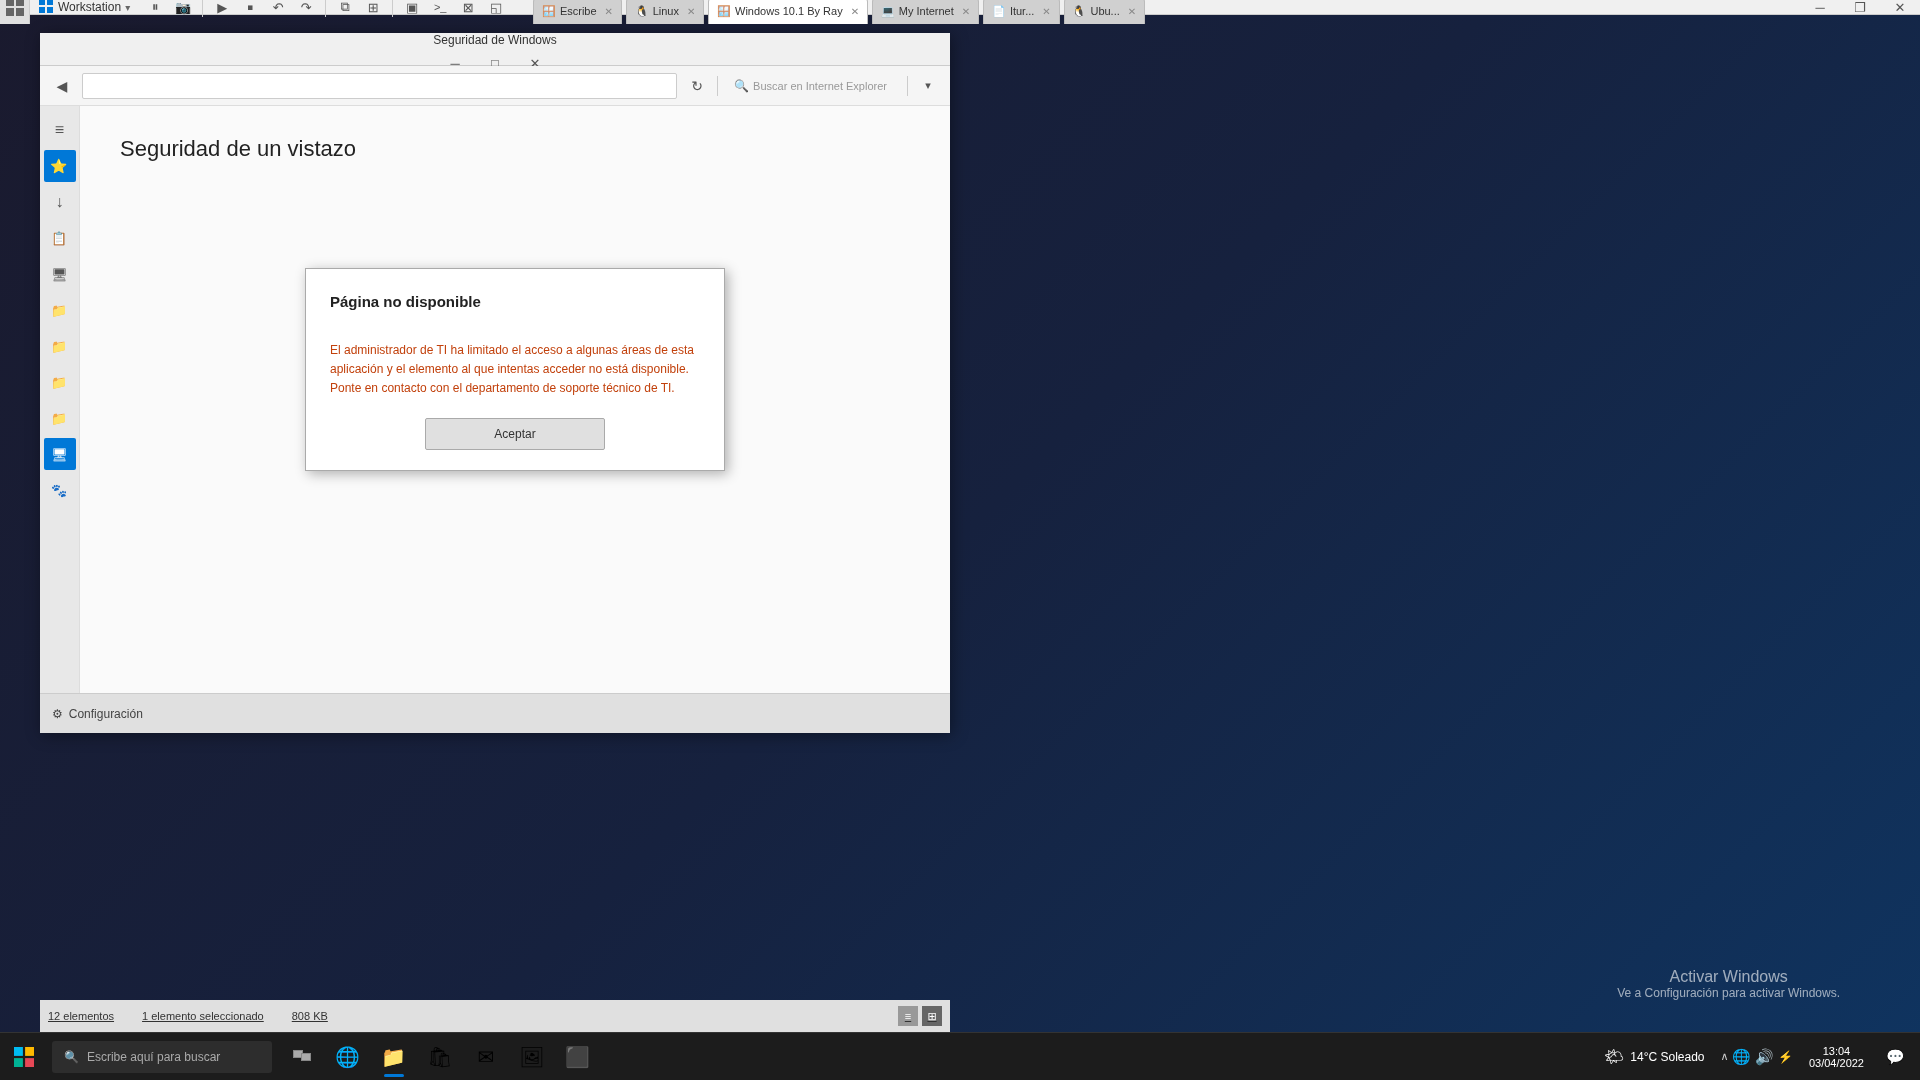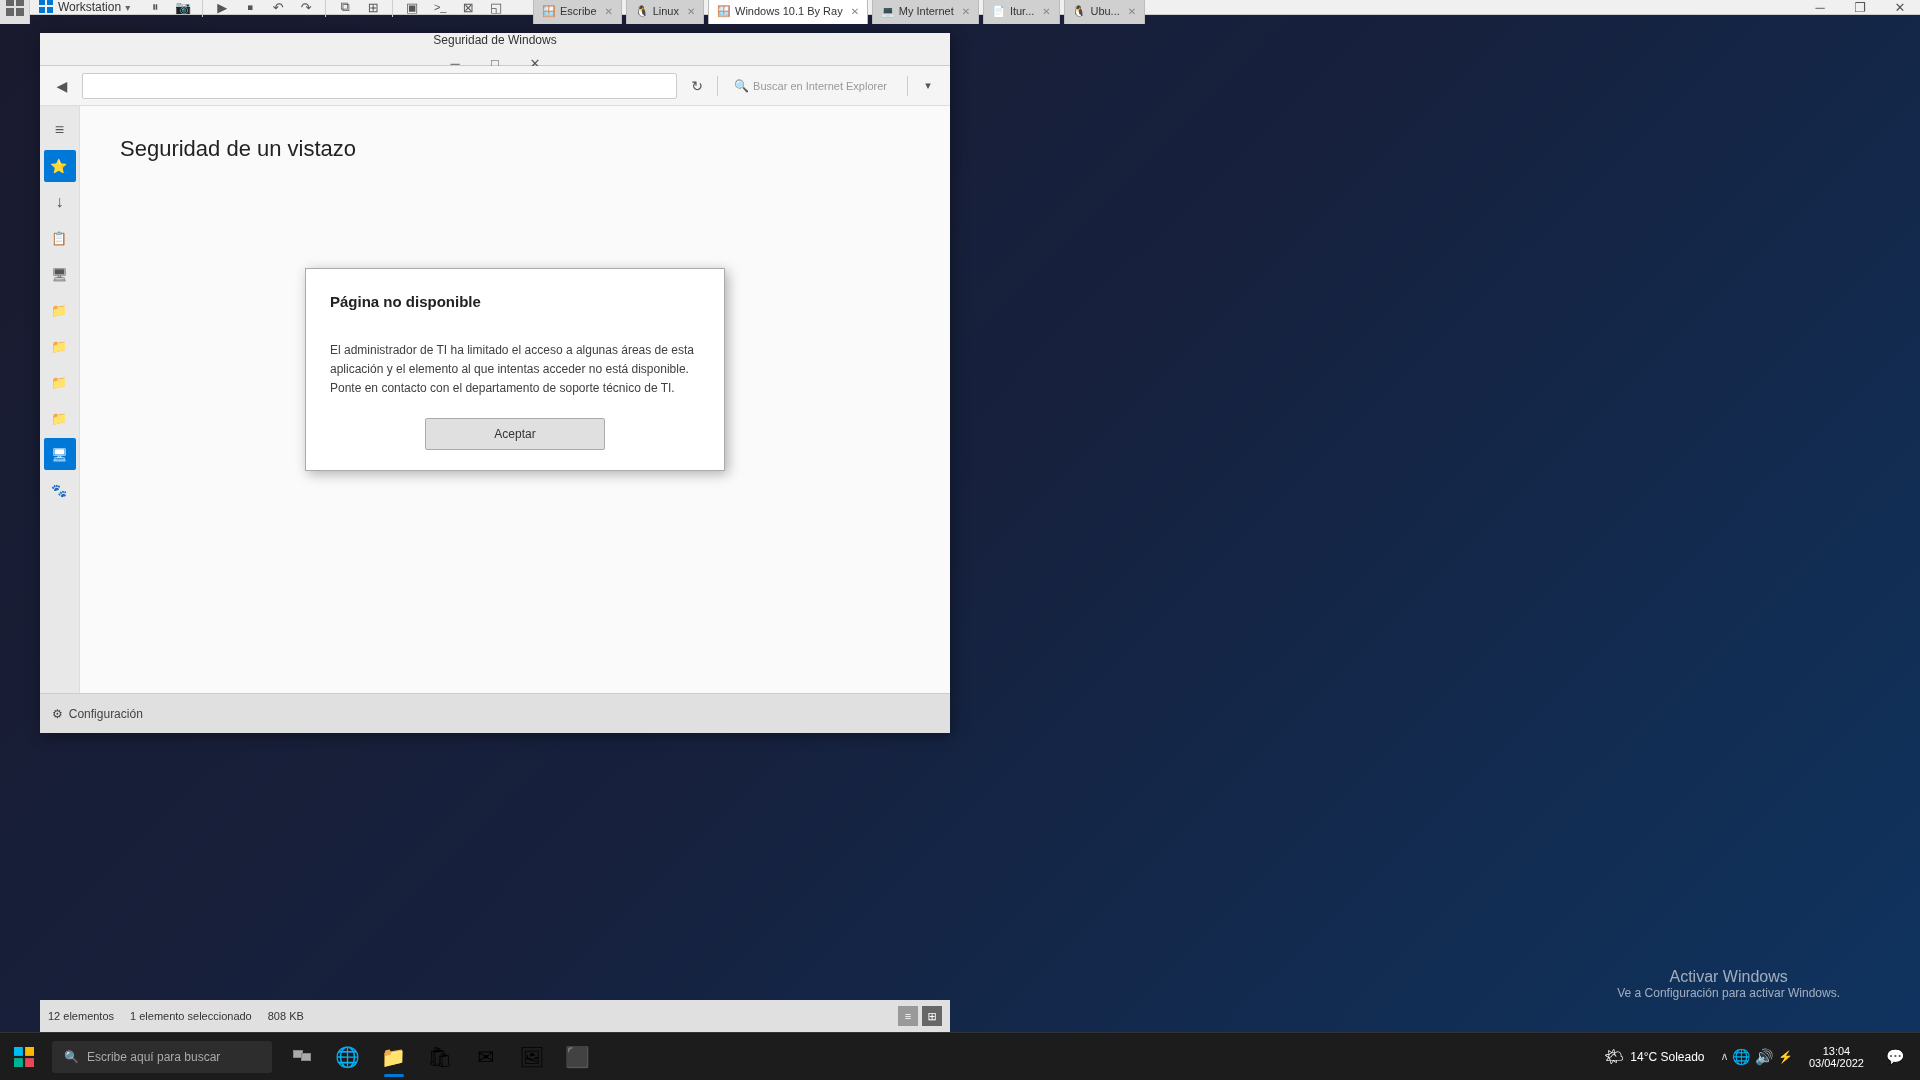--- a/index.html
+++ b/index.html
@@ -386,22 +386,23 @@
       bottom: 48px;
       left: 40px;
       width: 910px;
       height: 24px;
       background: #e0e0e0;
       display: flex;
       align-items: center;
       padding: 16px 8px;
       font-size: 11px;
       color: #333;
-      gap: 16px;
+      gap: 28px;
       z-index: 51;
+      text-decoration: underline;
     }
 
     
     .dialog-overlay {
       position: absolute;
       top: 0;
       left: 0;
       width: 100%;
       height: 100%;
       display: flex;
@@ -422,21 +423,21 @@
 
     .dialog-title {
       font-size: 15px;
       font-weight: 600;
       color: #222;
       margin-bottom: 31px;
     }
 
     .dialog-text {
       font-size: 12px;
-      color: #404040;
+      color: #c2410c;
       line-height: 1.6;
       margin-bottom: 20px;
     }
 
     .dialog-button {
       display: block;
       width: 180px;
       margin: 0 auto;
       background: #e0e0e0;
       border: 1px solid #aaa;

